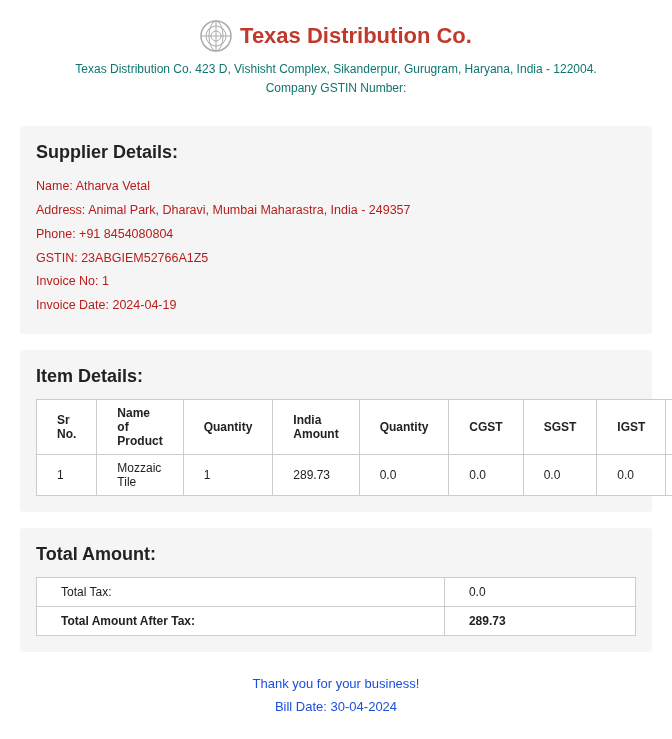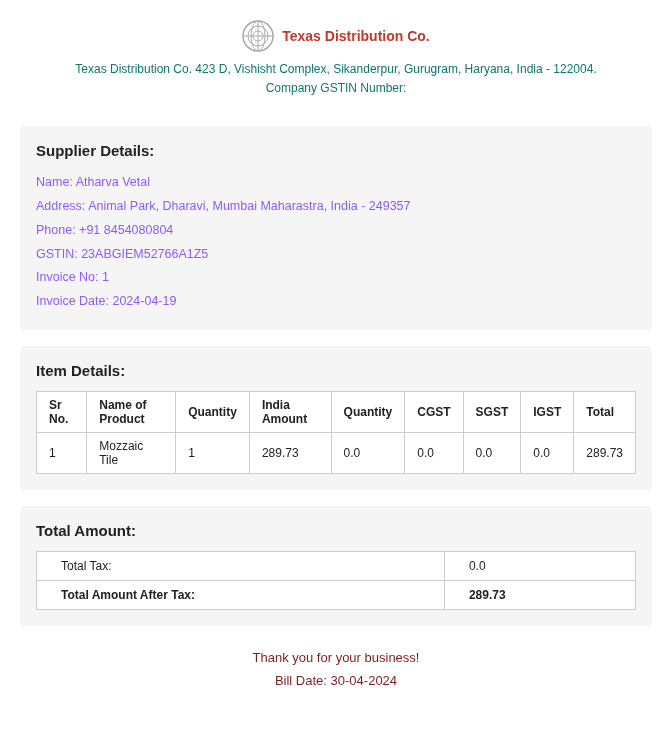--- a/index.html
+++ b/index.html
@@ -22,75 +22,75 @@
       align-items: center;
       justify-content: center;
       gap: 8px;
       margin-bottom: 8px;
     }
     .logo-icon {
       width: 32px;
       height: 32px;
     }
     .company-name {
-      font-size: 14px;
+      font-size: 22px;
       font-weight: bold;
       color: #c0392b;
       text-align: center;
     }
     .header-address {
       font-size: 12px;
       color: #0f766e;
       line-height: 1.6;
     }
     .section {
       background: #f5f5f5;
       border-radius: 4px;
       padding: 16px;
       margin-bottom: 16px;
     }
     .section-title {
-      font-size: 15px;
+      font-size: 18px;
       font-weight: bold;
       margin-bottom: 12px;
     }
     .supplier-detail {
       font-size: 12.5px;
       line-height: 1.9;
-      color: #8b5cf6;
+      color: #b91c1c;
     }
     table {
       width: 100%;
       border-collapse: collapse;
       font-size: 12px;
     }
     table th, table td {
       border: 1px solid #ccc;
-      padding: 6px 12px;
+      padding: 6px 20px;
       text-align: left;
     }
     table th {
       background: #fff;
       font-weight: bold;
     }
     table td {
       background: #fff;
     }
     .total-table th, .total-table td {
       padding: 7px 24px;
     }
     .total-table tr:last-child td,
     .total-table tr:last-child th {
       font-weight: bold;
     }
     .footer {
       text-align: center;
       margin-top: 20px;
       font-size: 13px;
-      color: #7f1d1d;
+      color: #1d4ed8;
       line-height: 1.8;
     }
   </style>
 </head>
 <body>
 
 <div class="header">
   <div class="header-logo">
     <svg class="logo-icon" viewBox="0 0 32 32" xmlns="http://www.w3.org/2000/svg">
       <circle cx="16" cy="16" r="15" fill="none" stroke="#aaa" stroke-width="1.5"></circle>

